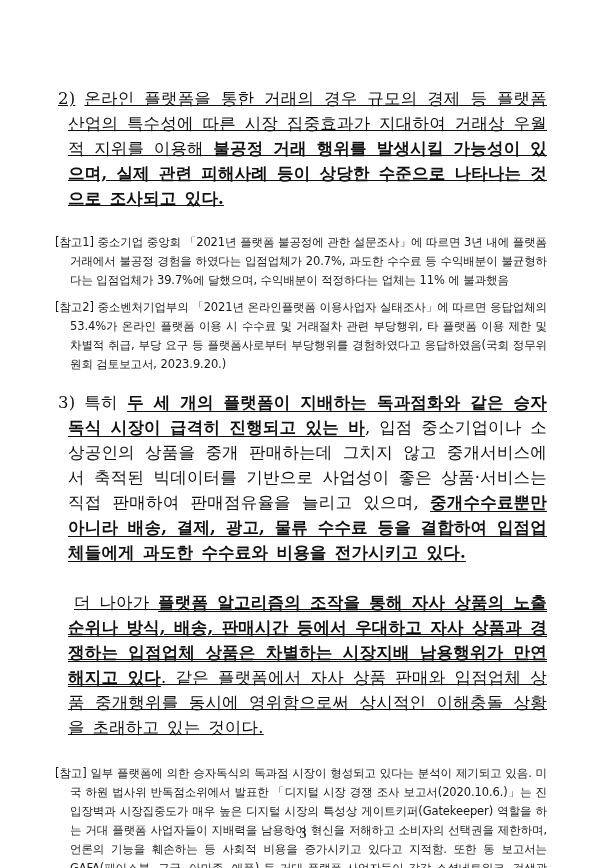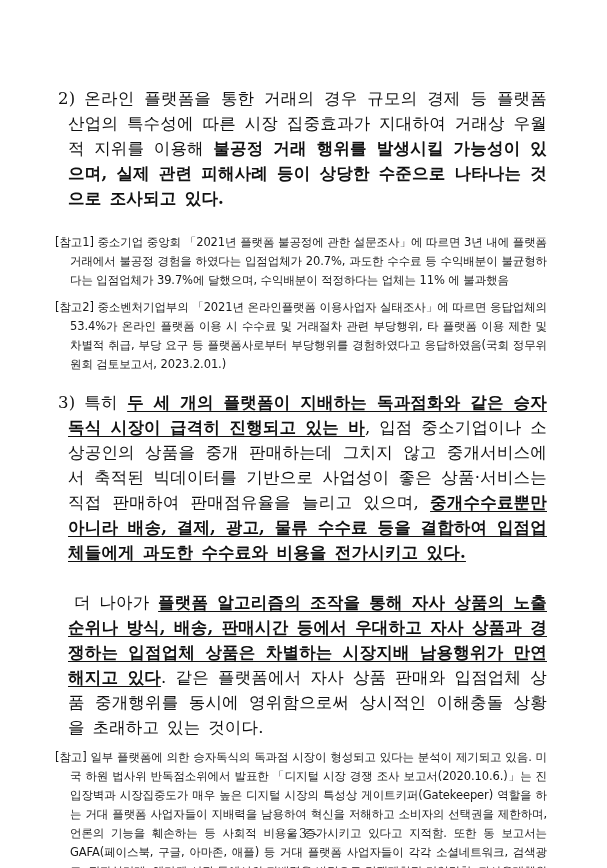--- a/index.html
+++ b/index.html
@@ -54,23 +54,23 @@
     text-align: justify;
     letter-spacing: -0.1px;
     color: #1a1a1a;
     margin: 0 0 8px 70px;
     text-indent: -15px;
   }
   .note.gap-after {
     margin-bottom: 16px;
   }
   
-  .par-2 { margin-bottom: 22px; }
+  .par-2 { margin-bottom: 22px; text-decoration: underline; }
   .par-3 { margin-top: 0; margin-bottom: 25px; }
-  .par-4 { margin-bottom: 8px; }
+  .par-4 { margin-bottom: 24px; text-decoration: underline; }
   
   .page-number {
     position: absolute;
     top: 826px;
     left: 0;
     width: 100%;
     text-align: center;
     font-family: "DejaVu Serif", "Liberation Serif", serif;
     font-size: 12.5px;
     letter-spacing: 1px;
@@ -81,21 +81,21 @@
 <body>
 
 <div class="page">
 
   <p class="par numbered par-2">
     <span class="marker">2)</span><span>온라인 플랫폼을 통한 거래의 경우 규모의 경제 등 플랫폼 산업의 특수성에 따른 시장 집중효과가 지대하여 거래상 우월적 지위를 이용해 </span><span class="b">불공정 거래 행위를 발생시킬 가능성이 있으며, 실제 관련 피해사례 등이 상당한 수준으로 나타나는 것으로 조사되고 있다.</span>
   </p>
 
   <p class="note">[참고1] 중소기업 중앙회 「2021년 플랫폼 불공정에 관한 설문조사」에 따르면 3년 내에 플랫폼거래에서 불공정 경험을 하였다는 입점업체가 20.7%, 과도한 수수료 등 수익배분이 불균형하다는 입점업체가 39.7%에 달했으며, 수익배분이 적정하다는 업체는 11% 에 불과했음</p>
 
-  <p class="note gap-after">[참고2] 중소벤처기업부의 「2021년 온라인플랫폼 이용사업자 실태조사」에 따르면 응답업체의 53.4%가 온라인 플랫폼 이용 시 수수료 및 거래절차 관련 부당행위, 타 플랫폼 이용 제한 및 차별적 취급, 부당 요구 등 플랫폼사로부터 부당행위를 경험하였다고 응답하였음(국회 정무위원회 검토보고서, 2023.2.01.)</p>
+  <p class="note gap-after">[참고2] 중소벤처기업부의 「2021년 온라인플랫폼 이용사업자 실태조사」에 따르면 응답업체의 53.4%가 온라인 플랫폼 이용 시 수수료 및 거래절차 관련 부당행위, 타 플랫폼 이용 제한 및 차별적 취급, 부당 요구 등 플랫폼사로부터 부당행위를 경험하였다고 응답하였음(국회 정무위원회 검토보고서, 2023.9.20.)</p>
 
   <p class="par numbered par-3">
     <span class="marker">3)</span><span>특히 </span><span class="bu">두 세 개의 플랫폼이 지배하는 독과점화와 같은 승자독식 시장이 급격히 진행되고 있는 바</span><span>, 입점 중소기업이나 소상공인의 상품을 중개 판매하는데 그치지 않고 중개서비스에서 축적된 빅데이터를 기반으로 사업성이 좋은 상품·서비스는 직접 판매하여 판매점유율을 늘리고 있으며, </span><span class="bu">중개수수료뿐만 아니라 배송, 결제, 광고, 물류 수수료 등을 결합하여 입점업체들에게 과도한 수수료와 비용을 전가시키고 있다.</span>
   </p>
 
   <p class="par indented par-4">
     <span>더 나아가 </span><span class="bu">플랫폼 알고리즘의 조작을 통해 자사 상품의 노출 순위나 방식, 배송, 판매시간 등에서 우대하고 자사 상품과 경쟁하는 입점업체 상품은 차별하는 시장지배 남용행위가 만연해지고 있다</span><span>. 같은 플랫폼에서 자사 상품 판매와 입점업체 상품 중개행위를 동시에 영위함으로써 상시적인 이해충돌 상황을 초래하고 있는 것이다.</span>
   </p>
 
   <p class="note">[참고] 일부 플랫폼에 의한 승자독식의 독과점 시장이 형성되고 있다는 분석이 제기되고 있음. 미국 하원 법사위 반독점소위에서 발표한 「디지털 시장 경쟁 조사 보고서(2020.10.6.)」는 진입장벽과 시장집중도가 매우 높은 디지털 시장의 특성상 게이트키퍼(Gatekeeper) 역할을 하는 거대 플랫폼 사업자들이 지배력을 남용하여 혁신을 저해하고 소비자의 선택권을 제한하며, 언론의 기능을 훼손하는 등 사회적 비용을 증가시키고 있다고 지적함. 또한 동 보고서는 GAFA(페이스북, 구글, 아마존, 애플) 등 거대 플랫폼 사업자들이 각각 소셜네트워크, 검색광고, 전자상거래, 앱마켓 시장 등에서의 지배력을 바탕으로 경쟁제한적 기업결합, 자사우대행위 등을 통해 경쟁을 제한하고 지배력을 유지·강화하고 있다고 분석함(국회 정무위원회 검토보고서, 2023.2.20.)</p>

